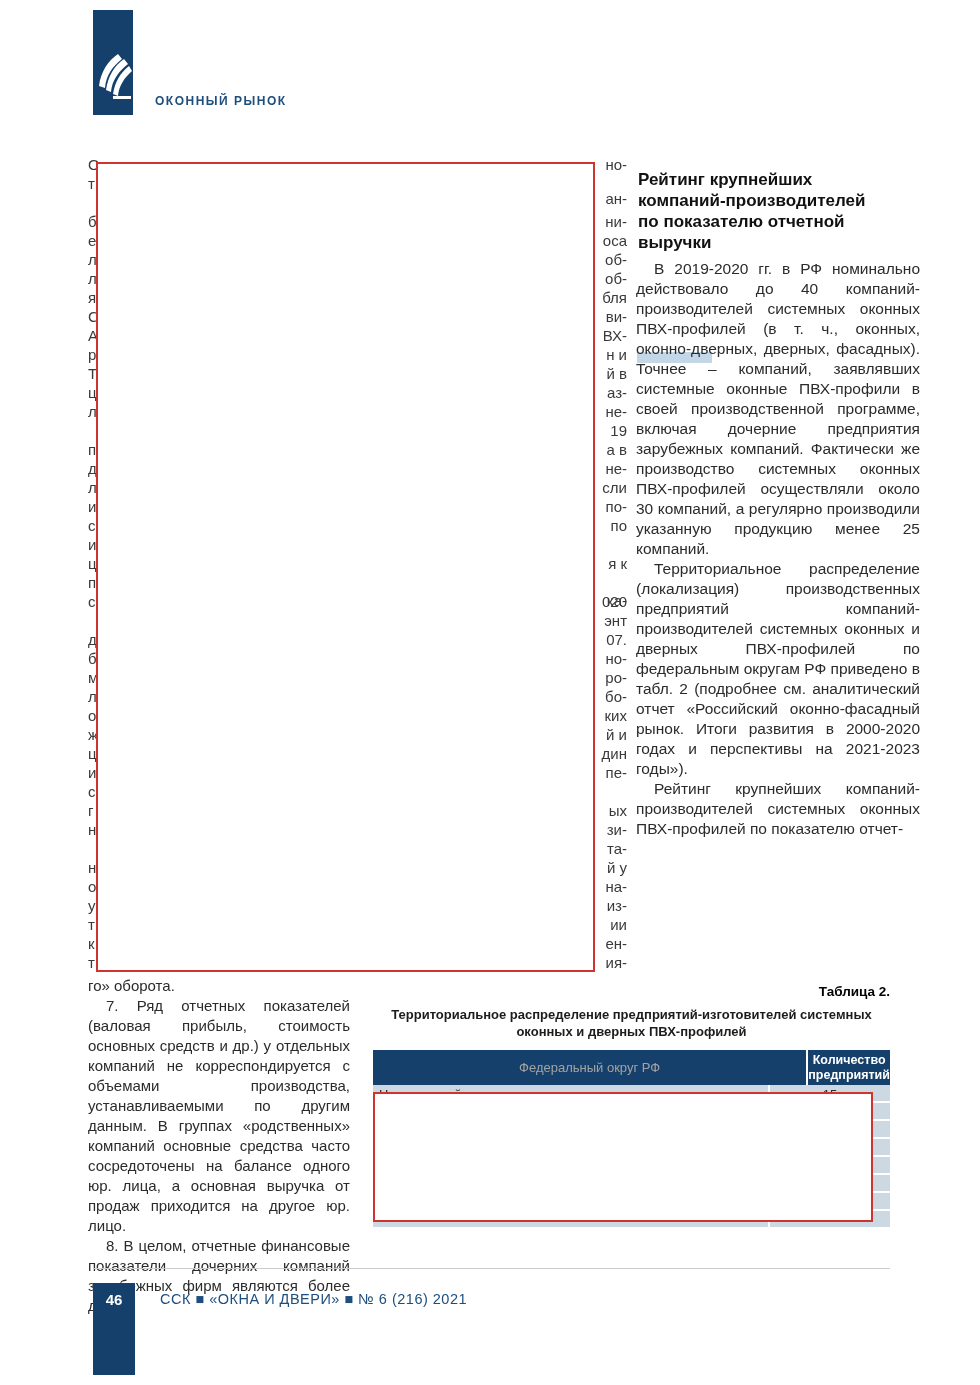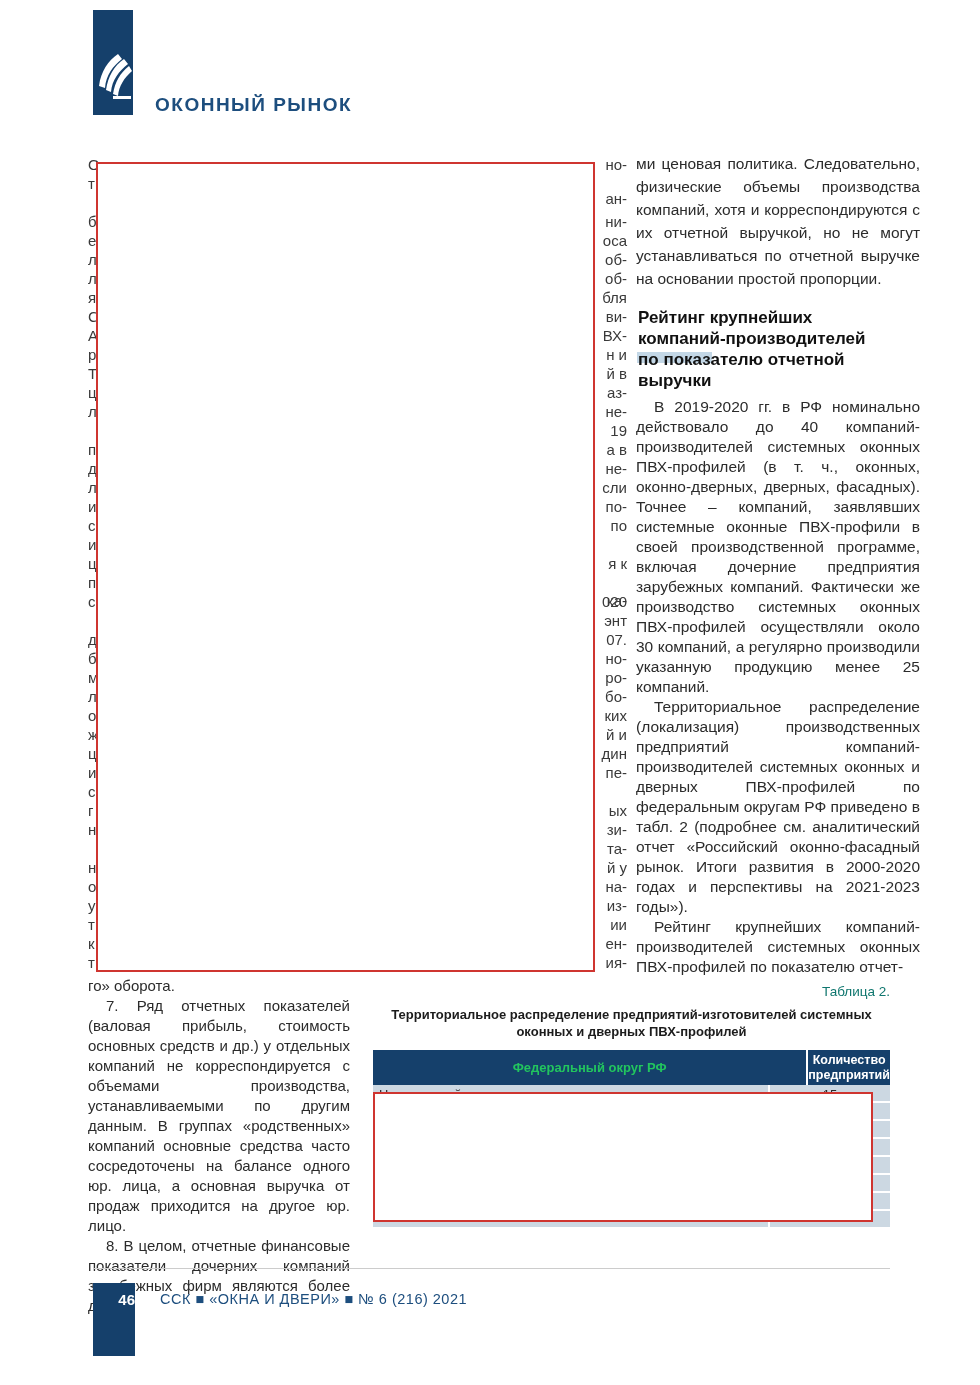--- a/index.html
+++ b/index.html
@@ -4,21 +4,21 @@
 <style>
   html,body{margin:0;padding:0;background:#fff;}
   .page{
     position:relative;width:980px;height:1385px;background:#ffffff;
     font-family:"Liberation Sans", sans-serif;color:#2b2b2b;overflow:hidden;
     outline:1px solid #e3e3e3;
   }
   
   .logo{position:absolute;left:93px;top:10px;width:40px;height:105px;background:#15406b;}
   .section-title{
-    position:absolute;left:155px;top:94px;font-size:19px;font-weight:bold;
+    position:absolute;left:155px;top:94px;font-size:12px;font-weight:bold;
     letter-spacing:1.5px;color:#1d4e7e;
   }
   
   .frag{position:absolute;font-size:15px;color:#3a3a3a;white-space:pre;}
   .frag-left{left:88px;}
   .frag-right{right:353px;text-align:center;} 
   
   .redact{position:absolute;background:#ffffff;border:2px solid #cf3530;box-sizing:border-box;}
   #redact-main{left:96px;top:162px;width:499px;height:810px;}
   #redact-table{left:373px;top:1092px;width:500px;height:130px;z-index:6;}
@@ -31,38 +31,38 @@
     margin:17px 0 6px 2px;font-size:17px;line-height:21px;font-weight:bold;
     color:#111;text-align:left;white-space:pre-line;position:relative;z-index:1;
   }
   .hl-bar{position:absolute;left:637px;top:352px;width:75px;height:11px;background:#c3d7e6;z-index:0;}
   
   .col-notes{position:absolute;left:88px;top:976px;width:262px;text-align:justify;}
   .col-notes p{margin:0;font-size:15px;line-height:20px;}
   .col-notes p.ind{text-indent:18px;}
   
   .tbl-label{position:absolute;left:373px;top:984px;width:517px;text-align:right;
-    font-size:13.5px;font-weight:normal;color:#0f766e;}
+    font-size:13.5px;font-weight:bold;color:#000000;}
   .tbl-caption{position:absolute;left:373px;top:1006px;width:517px;text-align:center;
     font-size:13px;line-height:17px;font-weight:bold;color:#1c1c1c;}
   .tbl-header{position:absolute;left:373px;top:1050px;width:517px;height:35px;display:flex;}
-  .tbl-header .h1{width:447px;background:#15406b;color:#22c55e;font-size:13px;font-weight:bold;
+  .tbl-header .h1{width:447px;background:#15406b;color:#a3a3a3;font-size:13px;font-weight:normal;
     display:flex;align-items:center;justify-content:center;}
   .tbl-header .gap{width:2px;background:#fff;}
   .tbl-header .h2{flex:1;background:#15406b;color:#fff;font-size:12.5px;font-weight:bold;
     line-height:15px;display:flex;align-items:center;justify-content:center;text-align:center;}
   .tbl-rows{position:absolute;left:373px;top:1085px;width:517px;z-index:1;}
   .tbl-row{height:16px;margin-bottom:2px;background:#ccd8e2;display:flex;overflow:hidden;}
   .tbl-row .c1{width:395px;font-size:13px;padding:2px 0 0 6px;box-sizing:border-box;}
   .tbl-row .cgap{width:2px;background:#fff;}
   .tbl-row .c2{flex:1;font-size:13px;text-align:center;padding-top:2px;}
   
   .foot-rule{position:absolute;left:93px;top:1268px;width:797px;height:1px;background:#cccccc;}
-  .foot-block{position:absolute;left:93px;top:1283px;width:42px;height:73px;background:#15406b;
-    color:#fff;font-weight:bold;font-size:15px;text-align:right;padding-top:8px;box-sizing:border-box;}
+  .foot-block{position:absolute;left:93px;top:1283px;width:42px;height:92px;background:#15406b;
+    color:#fff;font-weight:bold;font-size:15px;text-align:center;padding-top:8px;box-sizing:border-box;}
   .foot-text{position:absolute;left:160px;top:1291px;font-size:14.5px;color:#1d4e7e;letter-spacing:0.5px;}
 </style>
 </head>
 <body>
 
 <div class="page">
 
   <div class="logo">
     <svg width="40" height="105" viewBox="0 0 40 105">
       <path d="M6,76 C8,61 15,51 25,44 L29,49 C20,56 13,65 12,78 Z" fill="#ffffff"></path>
@@ -155,21 +155,20 @@
       <span class="frag frag-right" style="top: 897px;">из-</span>
       <span class="frag frag-right" style="top: 916px;">ии</span>
       <span class="frag frag-right" style="top: 935px;">ен-</span>
       <span class="frag frag-right" style="top: 954px;">ия-</span>
     </div>
 
   <div class="redact" id="redact-main"></div>
 
   <div class="hl-bar"></div>
   <div class="col-right">
-    <p class="lead">ми ценовая политика. Следовательно, физические объемы производства компаний, хотя и корреспондируются с их отчетной выручкой, но не могут устанавливаться по отчетной выручке на основании простой пропорции.</p>
     <h3>Рейтинг крупнейших
 компаний-производителей
 по показателю отчетной
 выручки</h3>
     <p class="ind">В 2019-2020 гг. в РФ номинально действовало до 40 компаний-производителей системных оконных ПВХ-профилей (в т. ч., оконных, оконно-дверных, дверных, фасадных). Точнее – компаний, заявлявших системные оконные ПВХ-профили в своей производственной программе, включая дочерние предприятия зарубежных компаний. Фактически же производство системных оконных ПВХ-профилей осуществляли около 30 компаний, а регулярно производили указанную продукцию менее 25 компаний.</p>
     <p class="ind">Территориальное распределение (локализация) производственных предприятий компаний-производителей системных оконных и дверных ПВХ-профилей по федеральным округам РФ приведено в табл. 2 (подробнее см. аналитический отчет «Российский оконно-фасадный рынок. Итоги развития в 2000-2020 годах и перспективы на 2021-2023 годы»).</p>
     <p class="ind">Рейтинг крупнейших компаний-производителей системных оконных ПВХ-профилей по показателю отчет-</p>
   </div>
 
   <div class="col-notes">

